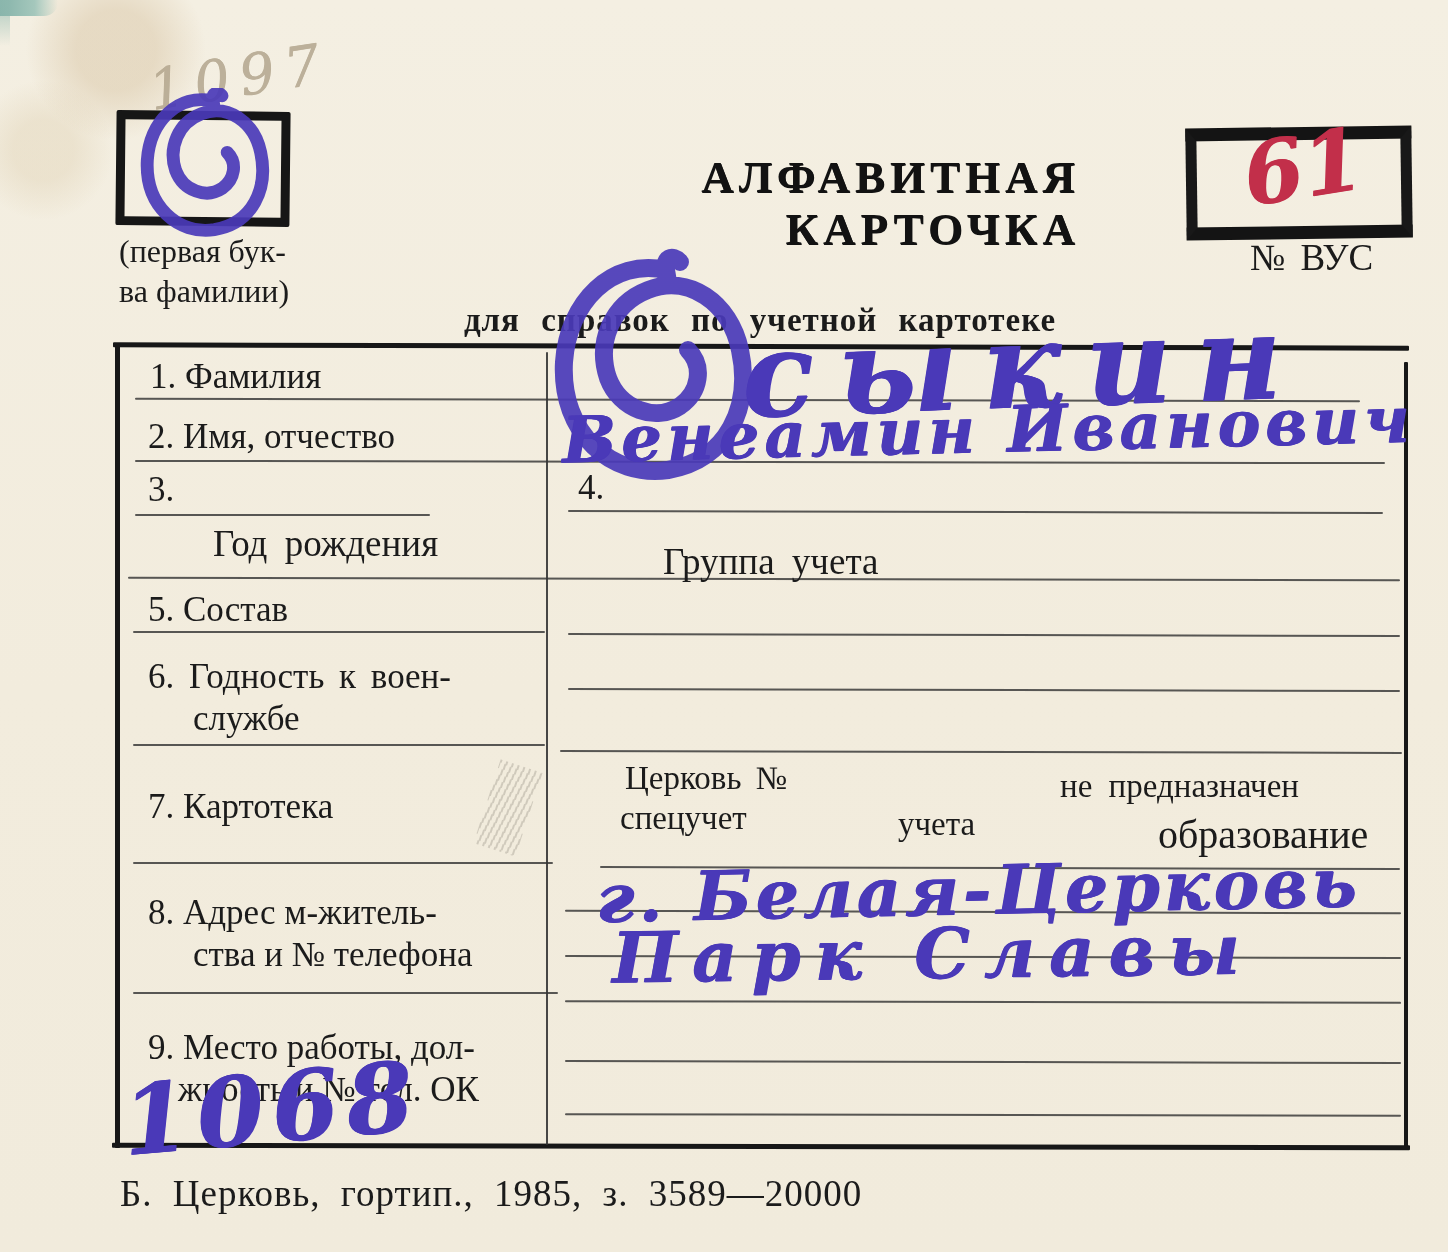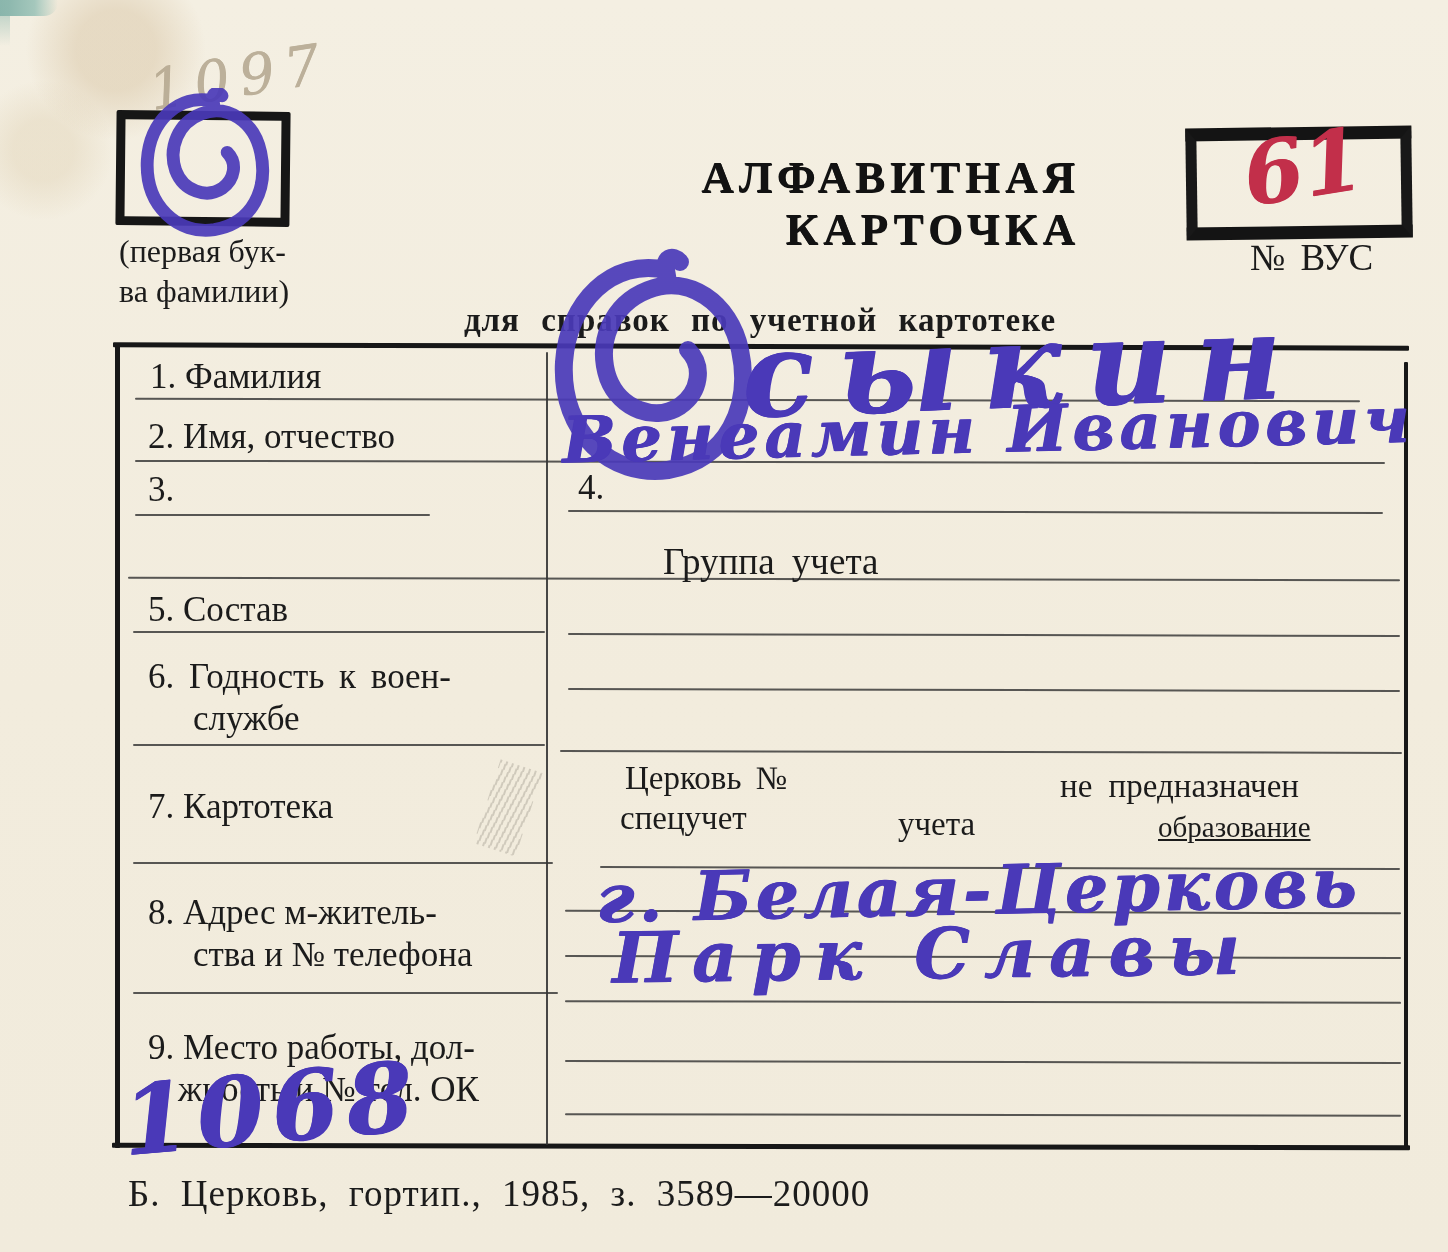--- a/index.html
+++ b/index.html
@@ -93,47 +93,48 @@
   <div class="hline" style="left:565px;top:911px;width:836px;transform:rotate(.18deg);"></div>
   <div class="hline" style="left:565px;top:956px;width:836px;transform:rotate(.15deg);"></div>
   <div class="hline" style="left:133px;top:992px;width:425px;"></div>
   <div class="hline" style="left:565px;top:1001px;width:836px;transform:rotate(.12deg);"></div>
   <div class="hline" style="left:565px;top:1061px;width:836px;transform:rotate(.15deg);"></div>
   <div class="hline" style="left:565px;top:1114px;width:836px;transform:rotate(.1deg);"></div>
 
   <div class="abs print" style="left:150px;top:357px;font-size:35px;">1. Фамилия</div>
   <div class="abs print" style="left:148px;top:417px;font-size:35px;">2. Имя, отчество</div>
   <div class="abs print" style="left:148px;top:470px;font-size:35px;">3.</div>
+  <div class="abs print" style="left:213px;top:522px;font-size:37px;word-spacing:8px;">Год рождения</div>
   <div class="abs print" style="left:578px;top:468px;font-size:35px;">4.</div>
   <div class="abs print" style="left:663px;top:524px;font-size:37px;word-spacing:8px;margin-top:16px;">Группа учета</div>
   <div class="abs print" style="left:148px;top:590px;font-size:35px;text-align:right;">5. Состав</div>
   <div class="abs print" style="left:148px;top:657px;font-size:35px;word-spacing:6px;">6. Годность к воен-</div>
   <div class="abs print" style="left:193px;top:699px;font-size:35px;">службе</div>
   <div class="abs print" style="left:148px;top:787px;font-size:35px;">7. Картотека</div>
   <div class="smudge" style="left:486px;top:764px;"></div>
 
   <div class="abs print" style="left:625px;top:760px;font-size:33px;word-spacing:6px;">Церковь №</div>
   <div class="abs print" style="left:1060px;top:768px;font-size:33px;word-spacing:8px;">не предназначен</div>
   <div class="abs print" style="left:620px;top:800px;font-size:33px;">спецучет</div>
   <div class="abs print" style="left:898px;top:806px;font-size:33px;">учета</div>
-  <div class="abs print" style="left:1158px;top:811px;font-size:29px;text-decoration:underline;">образование</div>
+  <div class="abs print" style="left:1158px;top:811px;font-size:40px;">образование</div>
 
   <div class="abs print" style="left:148px;top:893px;font-size:35px;">8. Адрес м-житель-</div>
   <div class="abs print" style="left:193px;top:935px;font-size:35px;">ства и № телефона</div>
   <div class="abs print" style="left:148px;top:1028px;font-size:35px;">9. Место работы, дол-</div>
   <div class="abs print" style="left:178px;top:1070px;font-size:35px;">жность и № тел. ОК</div>
 
   <svg class="abs" style="left:552px;top:248px;z-index:6;" width="200" height="240" viewBox="0 0 100 118">
     <path d="M 64 6 C 60 2 56 4 57 10 C 30 4 8 26 6 56 C 4 92 30 114 58 110 C 88 105 100 78 94 50 C 89 26 68 12 48 20 C 30 27 22 46 28 64 C 34 80 52 86 64 78 C 74 71 76 58 68 50" fill="none" stroke="#4a39b8" stroke-width="9" stroke-linecap="round" opacity=".92"></path>
   </svg>
   <span class="sr">О</span>
   <div class="abs ink" style="left:742px;top:296px;font-size:118px;letter-spacing:24px;transform:rotate(-2deg);z-index:6;">сыкин</div>
 
   <div class="abs ink" style="left:562px;top:392px;font-size:64px;letter-spacing:5px;transform:rotate(-1.4deg);z-index:6;">Венеамин Иванович</div>
 
   <div class="abs ink" style="left:596px;top:850px;font-size:68px;letter-spacing:4px;transform:rotate(-1.2deg);z-index:6;">г. Белая-Церковь</div>
   <div class="abs ink" style="left:612px;top:912px;font-size:70px;letter-spacing:14px;transform:rotate(-.8deg);z-index:6;">Парк Славы</div>
 
   <div class="abs ink" style="left:122px;top:1052px;font-size:96px;letter-spacing:8px;transform:rotate(-5deg);z-index:6;">1068</div>
 
-  <div class="abs print" style="left:128px;top:1172px;font-size:37px;word-spacing:10px;letter-spacing:1px;">Б. Церковь, гортип., 1985, з. 3589—20000</div>
+  <div class="abs print" style="left:120px;top:1172px;font-size:37px;word-spacing:10px;letter-spacing:1px;">Б. Церковь, гортип., 1985, з. 3589—20000</div>
 
 </div>
 
 </body></html>

